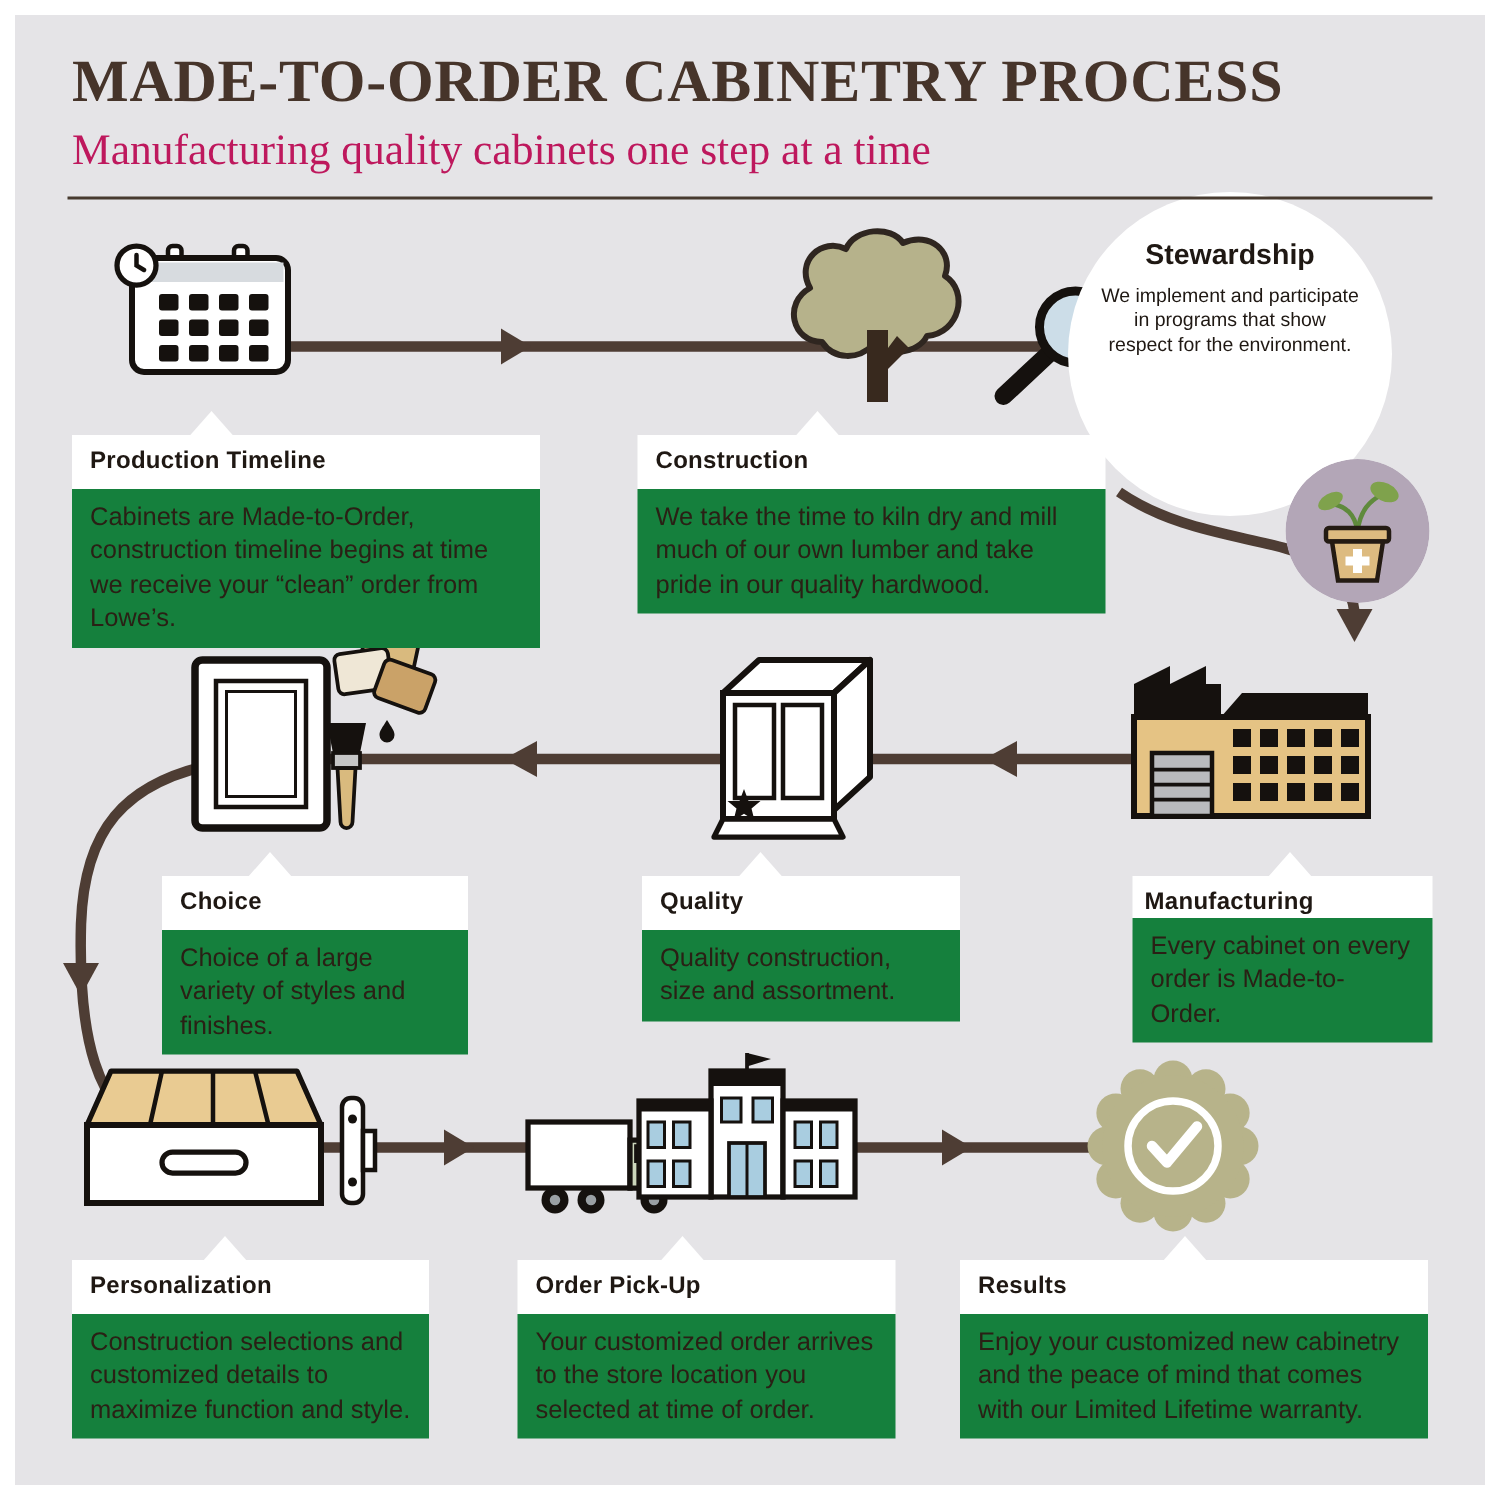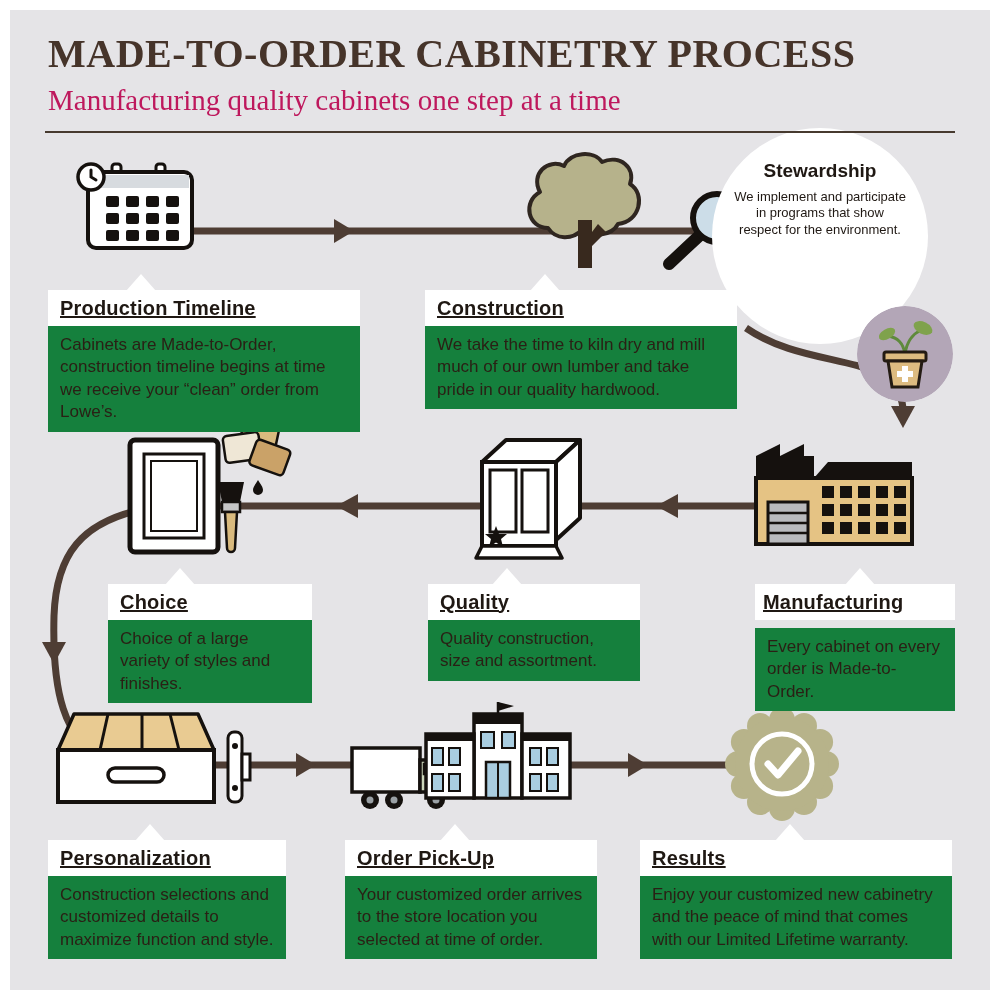--- a/index.html
+++ b/index.html
@@ -8,21 +8,21 @@
   #page { position:absolute; left:0; top:0; width:900px; height:1000px; }
   .canvas { position:absolute; left:10px; top:10px; width:980px; height:980px; background:#e5e4e7; }
   .abs { position:absolute; }
   .title { left:48px; top:30px; font-family:"Liberation Serif", serif; font-weight:700; font-size:40px; letter-spacing:.5px; color:#46342a; z-index:3; }
   .subtitle { left:48px; top:84px; font-family:"Liberation Serif", serif; font-weight:400; font-size:29px; color:#be185d; z-index:3; }
   .rule { left:45px; top:131px; width:910px; height:2px; background:#473a2f; z-index:3; }
   .flow { left:0; top:0; z-index:1; }
   .icon { z-index:2; }
   .step { z-index:3; }
   .notch { position:absolute; width:0; height:0; border-left:15px solid transparent; border-right:15px solid transparent; border-bottom:17px solid #ffffff; z-index:3; }
-  .headbar { position:absolute; background:#ffffff; display:flex; align-items:center; padding:0 12px; font-weight:700; font-size:20px; color:#1f1813; z-index:3; letter-spacing:.2px;text-decoration:underline; }
+  .headbar { position:absolute; background:#ffffff; display:flex; align-items:center; padding:0 12px; font-weight:700; font-size:16px; color:#1f1813; z-index:3; letter-spacing:.2px; }
   .bodybox { position:absolute; background:#15803d; color:#2a2015; padding:8px 12px; font-size:17px; line-height:1.32; z-index:3; }
   .env { border-radius:50%; background:#ffffff; text-align:center; padding-top:32px; z-index:2; color:#1f1813; }
   .env-title { font-weight:700; font-size:19px; line-height:1.15; }
   .env-body { font-size:13px; line-height:1.26; width:172px; margin:7px auto 0; }
   .circle-badge { border-radius:50%; z-index:2; }
 </style>
 </head>
 <body>
 
 <div id="page">
@@ -246,21 +246,21 @@
 
   <div class="step">
     <div class="notch" style="left:492px;top:568px"></div>
     <div class="headbar" style="left:428px;top:584px;width:212px;height:36px">Quality</div>
     <div class="bodybox" style="left:428px;top:620px;width:212px">Quality construction, size and assortment.</div>
   </div>
 
   <div class="step">
     <div class="notch" style="left:845px;top:568px"></div>
     <div class="headbar" style="left:755px;top:584px;width:200px;height:36px;padding:0 8px">Manufacturing</div>
-    <div class="bodybox" style="left:755px;top:628px;width:200px">Every cabinet on every order is Made-to-Order.</div>
+    <div class="bodybox" style="left:755px;top:612px;width:200px">Every cabinet on every order is Made-to-Order.</div>
   </div>
 
   <div class="step">
     <div class="notch" style="left:135px;top:824px"></div>
     <div class="headbar" style="left:48px;top:840px;width:238px;height:36px">Personalization</div>
     <div class="bodybox" style="left:48px;top:876px;width:238px">Construction selections and customized details to maximize function and style.</div>
   </div>
 
   <div class="step">
     <div class="notch" style="left:440px;top:824px"></div>

